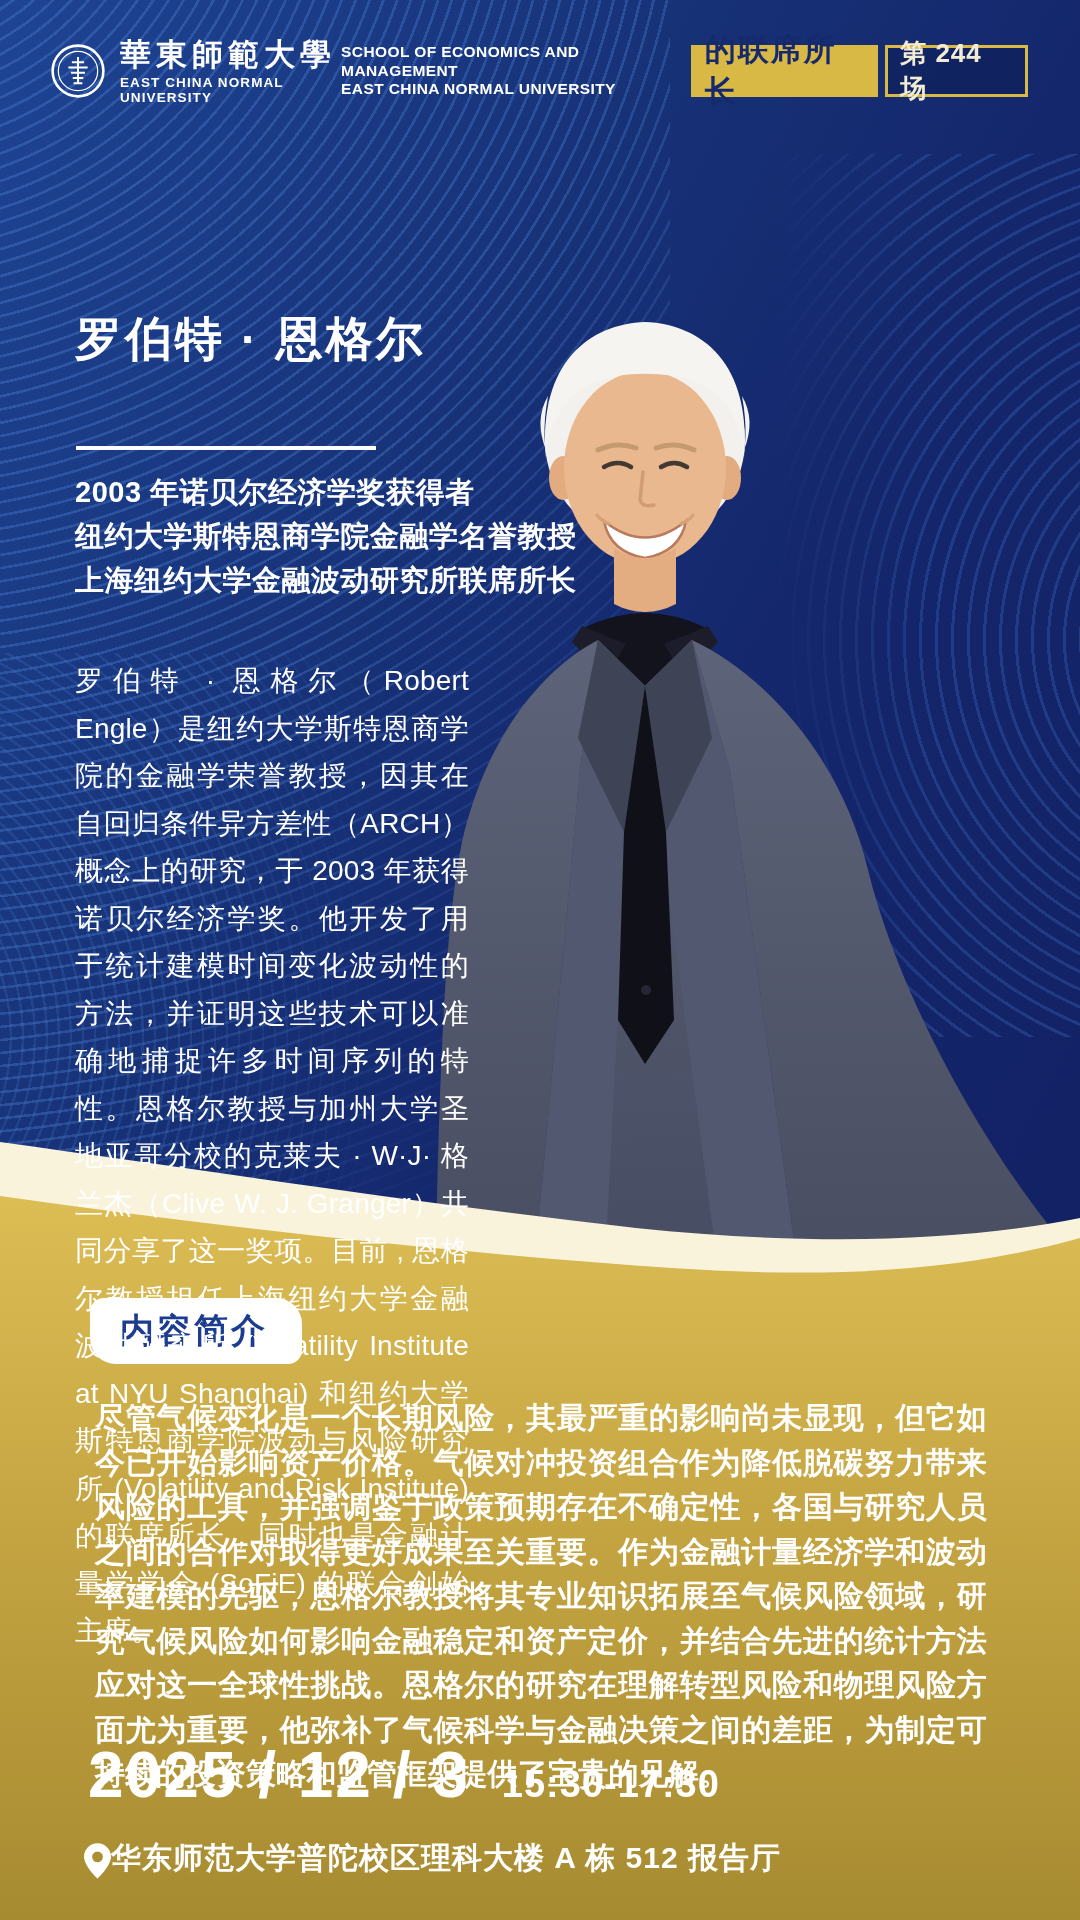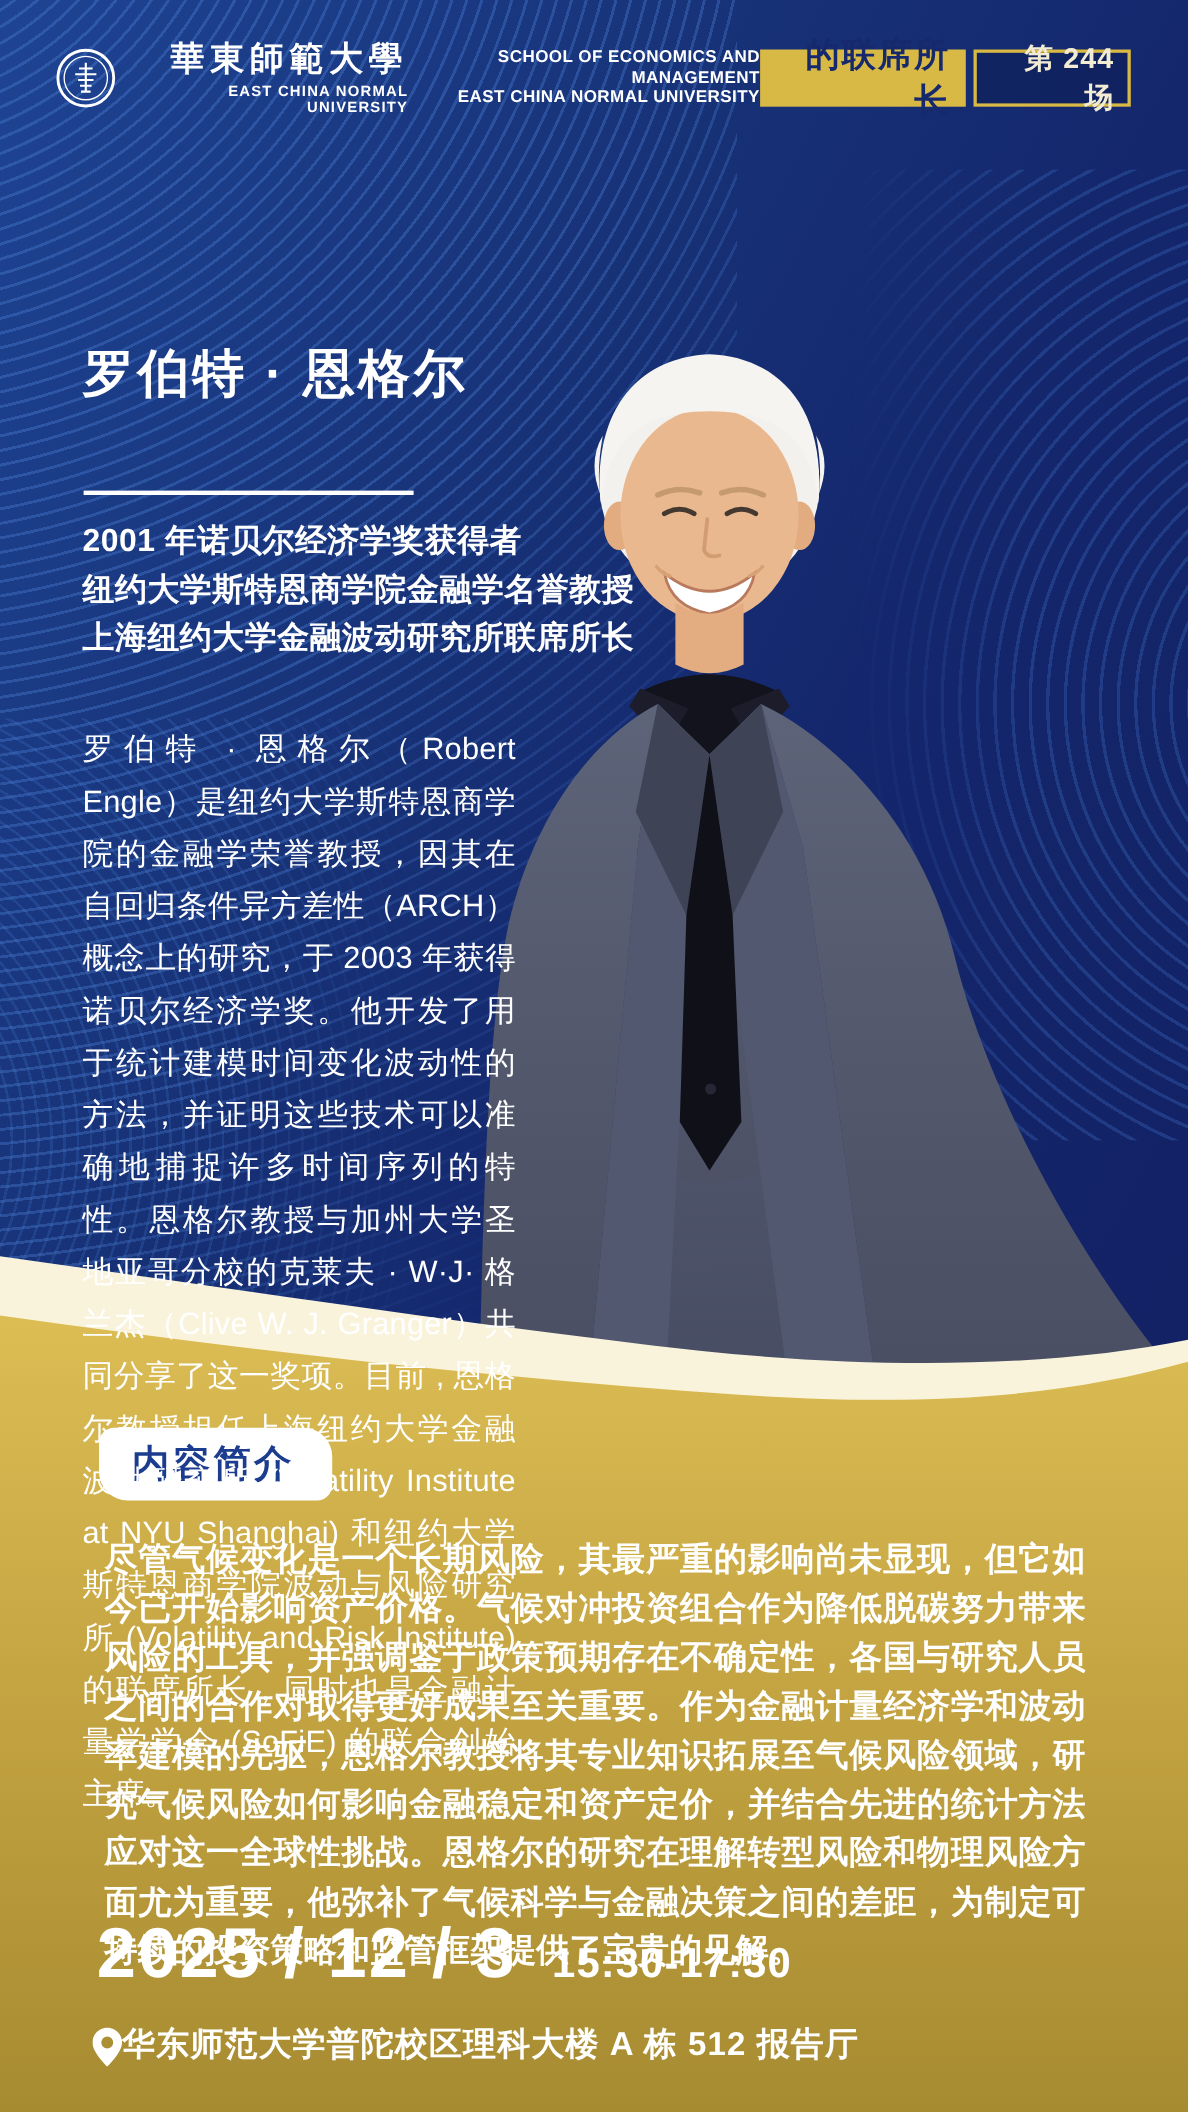--- a/index.html
+++ b/index.html
@@ -22,21 +22,21 @@
     mask:linear-gradient(90deg,#000 40%,transparent 90%);
   }
   .pattern-right{
     position:absolute; right:0; top:8%; width:30%; height:46%; z-index:1;
     background:repeating-radial-gradient(circle at 150% 55%, rgba(64,116,200,.30) 0 3px, transparent 3px 16px);
     -webkit-mask:linear-gradient(270deg,#000 45%,transparent 95%);
     mask:linear-gradient(270deg,#000 45%,transparent 95%);
   }
   
   .header{position:absolute; top:28px; left:50px; right:52px; height:86px;
-    display:flex; align-items:center; justify-content:space-between; z-index:6; color:#fff;text-align:right;}
+    display:flex; align-items:center; justify-content:space-between; z-index:6; color:#fff;}
   .logo-group{display:flex; align-items:center; gap:14px;}
   .seal{width:56px; height:56px; flex:0 0 auto;}
   .uni-names{display:flex; flex-direction:column; line-height:1.12;}
   .uni-cn{font-size:31px; font-weight:700; letter-spacing:5px; font-family:"DejaVu Serif","Liberation Serif",serif;}
   .uni-en{font-size:13.5px; font-weight:700; letter-spacing:1.1px; margin-top:3px;}
   .school-block{display:flex; flex-direction:column; line-height:1.2; margin-left:-30px;}
   .school-cn{font-size:24px; font-weight:700; letter-spacing:2px; margin-bottom:3px;}
   .school-en{font-size:15.5px; font-weight:700; letter-spacing:.4px;}
   .badge{display:flex; align-items:stretch; gap:7px; height:52px;}
   .badge-left{background:#d9b945; color:#16296d; font-size:31px; font-weight:900;
@@ -154,21 +154,21 @@
     <path d="M168,340 L215,386 L194,532 L148,438 Z" fill="#3e4355"></path>
     <path d="M262,340 L215,386 L236,532 L282,438 Z" fill="#3e4355"></path>
 
     <path d="M194,532 L215,386 L236,532 L244,720 L215,764 L188,720 Z" fill="#101019"></path>
     <circle cx="216" cy="690" r="5" fill="#262635"></circle>
   </svg>
 
   <div class="speaker-name">罗伯特 · 恩格尔</div>
   <div class="name-underline"></div>
   <div class="credentials">
-    <div>2001 年诺贝尔经济学奖获得者</div>
+    <div>2003 年诺贝尔经济学奖获得者</div>
     <div>纽约大学斯特恩商学院金融学名誉教授</div>
     <div>上海纽约大学金融波动研究所联席所长</div>
   </div>
   <div class="bio">罗伯特 · 恩格尔（Robert Engle）是纽约大学斯特恩商学院的金融学荣誉教授，因其在自回归条件异方差性（ARCH）概念上的研究，于 2003 年获得诺贝尔经济学奖。他开发了用于统计建模时间变化波动性的方法，并证明这些技术可以准确地捕捉许多时间序列的特性。恩格尔教授与加州大学圣地亚哥分校的克莱夫 · W·J· 格兰杰（Clive W. J. Granger）共同分享了这一奖项。目前 , 恩格尔教授担任上海纽约大学金融波动研究所 (Volatility Institute at NYU Shanghai) 和纽约大学斯特恩商学院波动与风险研究所 (Volatility and Risk Institute) 的联席所长，同时也是金融计量学学会 (SoFiE) 的联合创始主席。</div>
 
   <svg class="waves" viewBox="0 0 1080 820" preserveAspectRatio="none">
     <defs>
       <linearGradient id="goldGrad" x1="0" y1="100" x2="0" y2="820" gradientUnits="userSpaceOnUse">
         <stop offset="0" stop-color="#dcbd54"></stop>
         <stop offset="0.45" stop-color="#c5a542"></stop>

